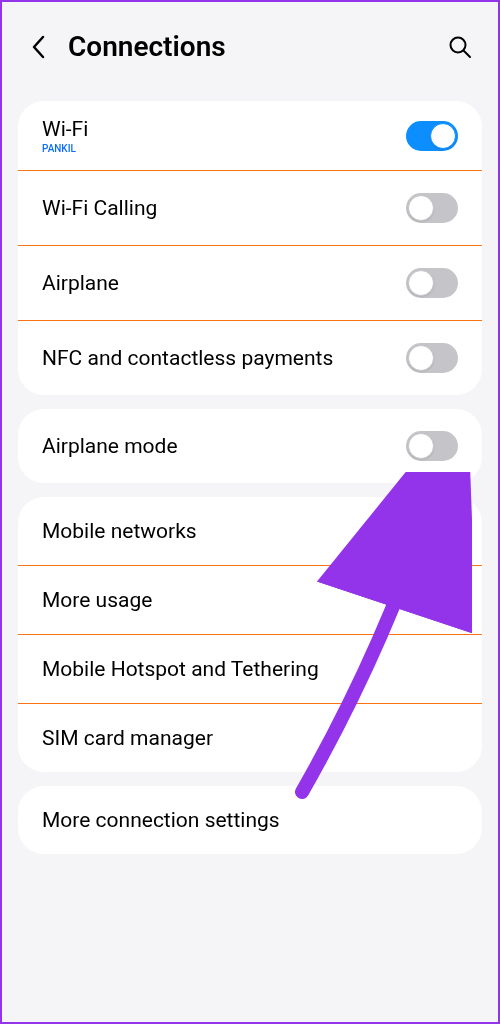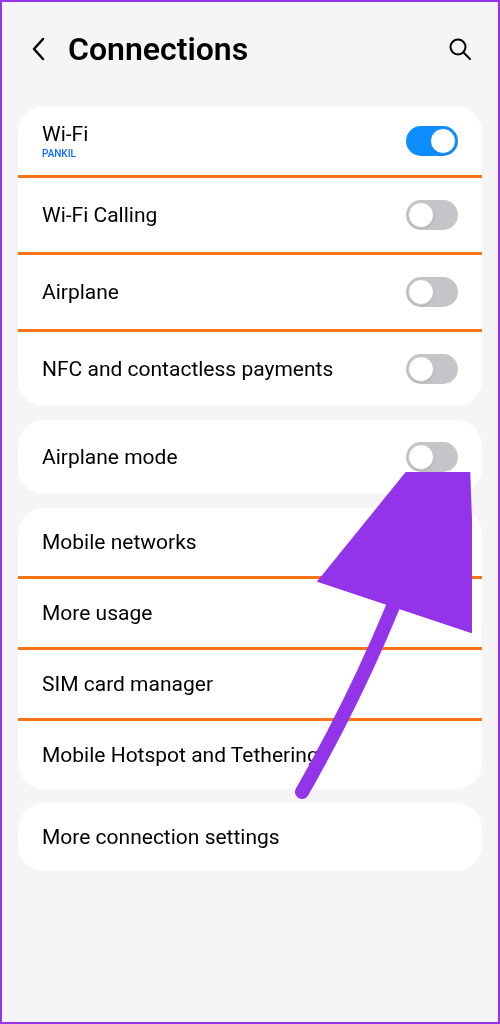--- a/index.html
+++ b/index.html
@@ -28,21 +28,21 @@
       align-items: center;
       justify-content: center;
       margin-right: 18px;
       cursor: pointer;
     }
     .back-btn svg {
       width: 14px;
       height: 24px;
     }
     .header-title {
-      font-size: 32px;
+      font-size: 28px;
       font-weight: 600;
       color: #000;
       flex: 1;
     }
     .search-btn {
       width: 28px;
       height: 28px;
       display: flex;
       align-items: center;
       justify-content: center;
@@ -58,21 +58,21 @@
       margin: 14px 16px;
       overflow: hidden;
     }
     .section-first {
       margin-top: 18px;
     }
     .row {
       display: flex;
       align-items: center;
       padding: 22px 24px;
-      border-bottom: 3px solid #f97316;
+      border-bottom: 1px solid #f97316;
       cursor: pointer;
     }
     .row:last-child {
       border-bottom: none;
       align-items: center;
     }
     .row-wifi {
       padding: 16px 24px;
     }
     .row-content {
@@ -198,26 +198,26 @@
       <span class="row-label">Mobile networks</span>
     </div>
   </div>
   <div class="row">
     <div class="row-content">
       <span class="row-label">More usage</span>
     </div>
   </div>
   <div class="row">
     <div class="row-content">
+      <span class="row-label">Mobile Hotspot and Tethering</span>
+    </div>
+  </div>
+  <div class="row">
+    <div class="row-content">
       <span class="row-label">SIM card manager</span>
-    </div>
-  </div>
-  <div class="row">
-    <div class="row-content">
-      <span class="row-label">Mobile Hotspot and Tethering</span>
     </div>
   </div>
 </div>
 
 <div class="section">
   <div class="row">
     <div class="row-content">
       <span class="row-label">More connection settings</span>
     </div>
   </div>

